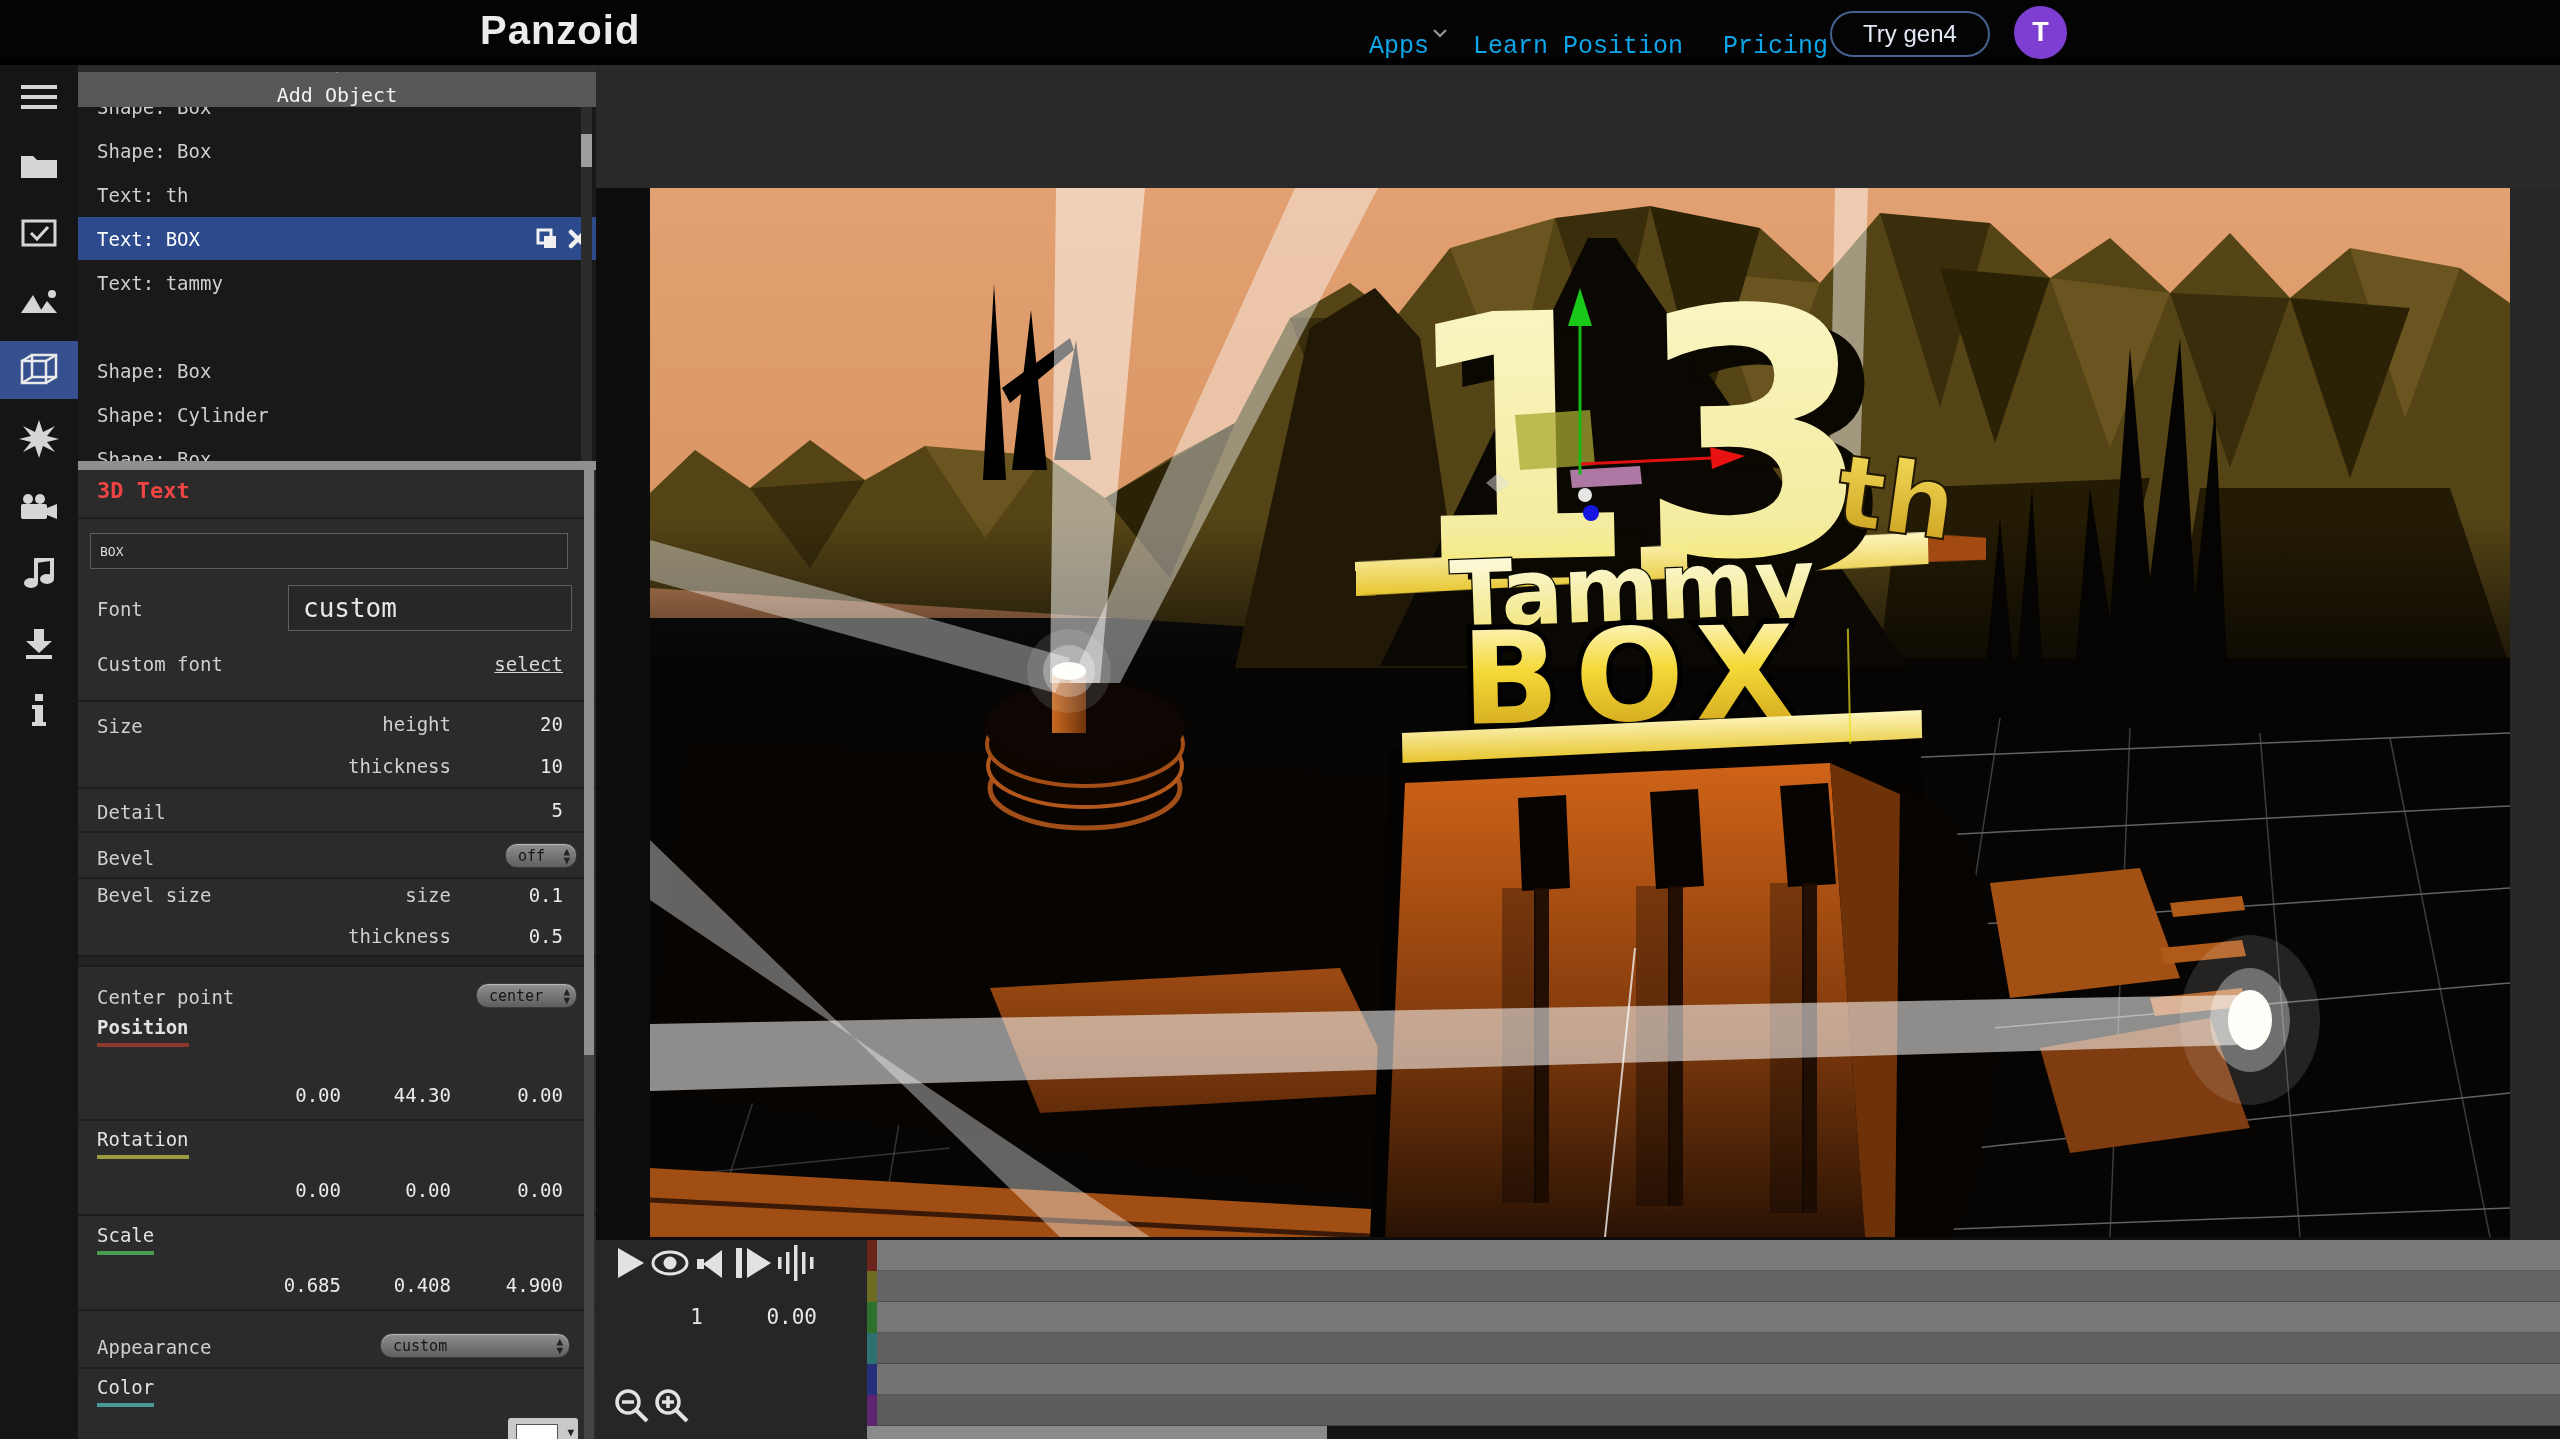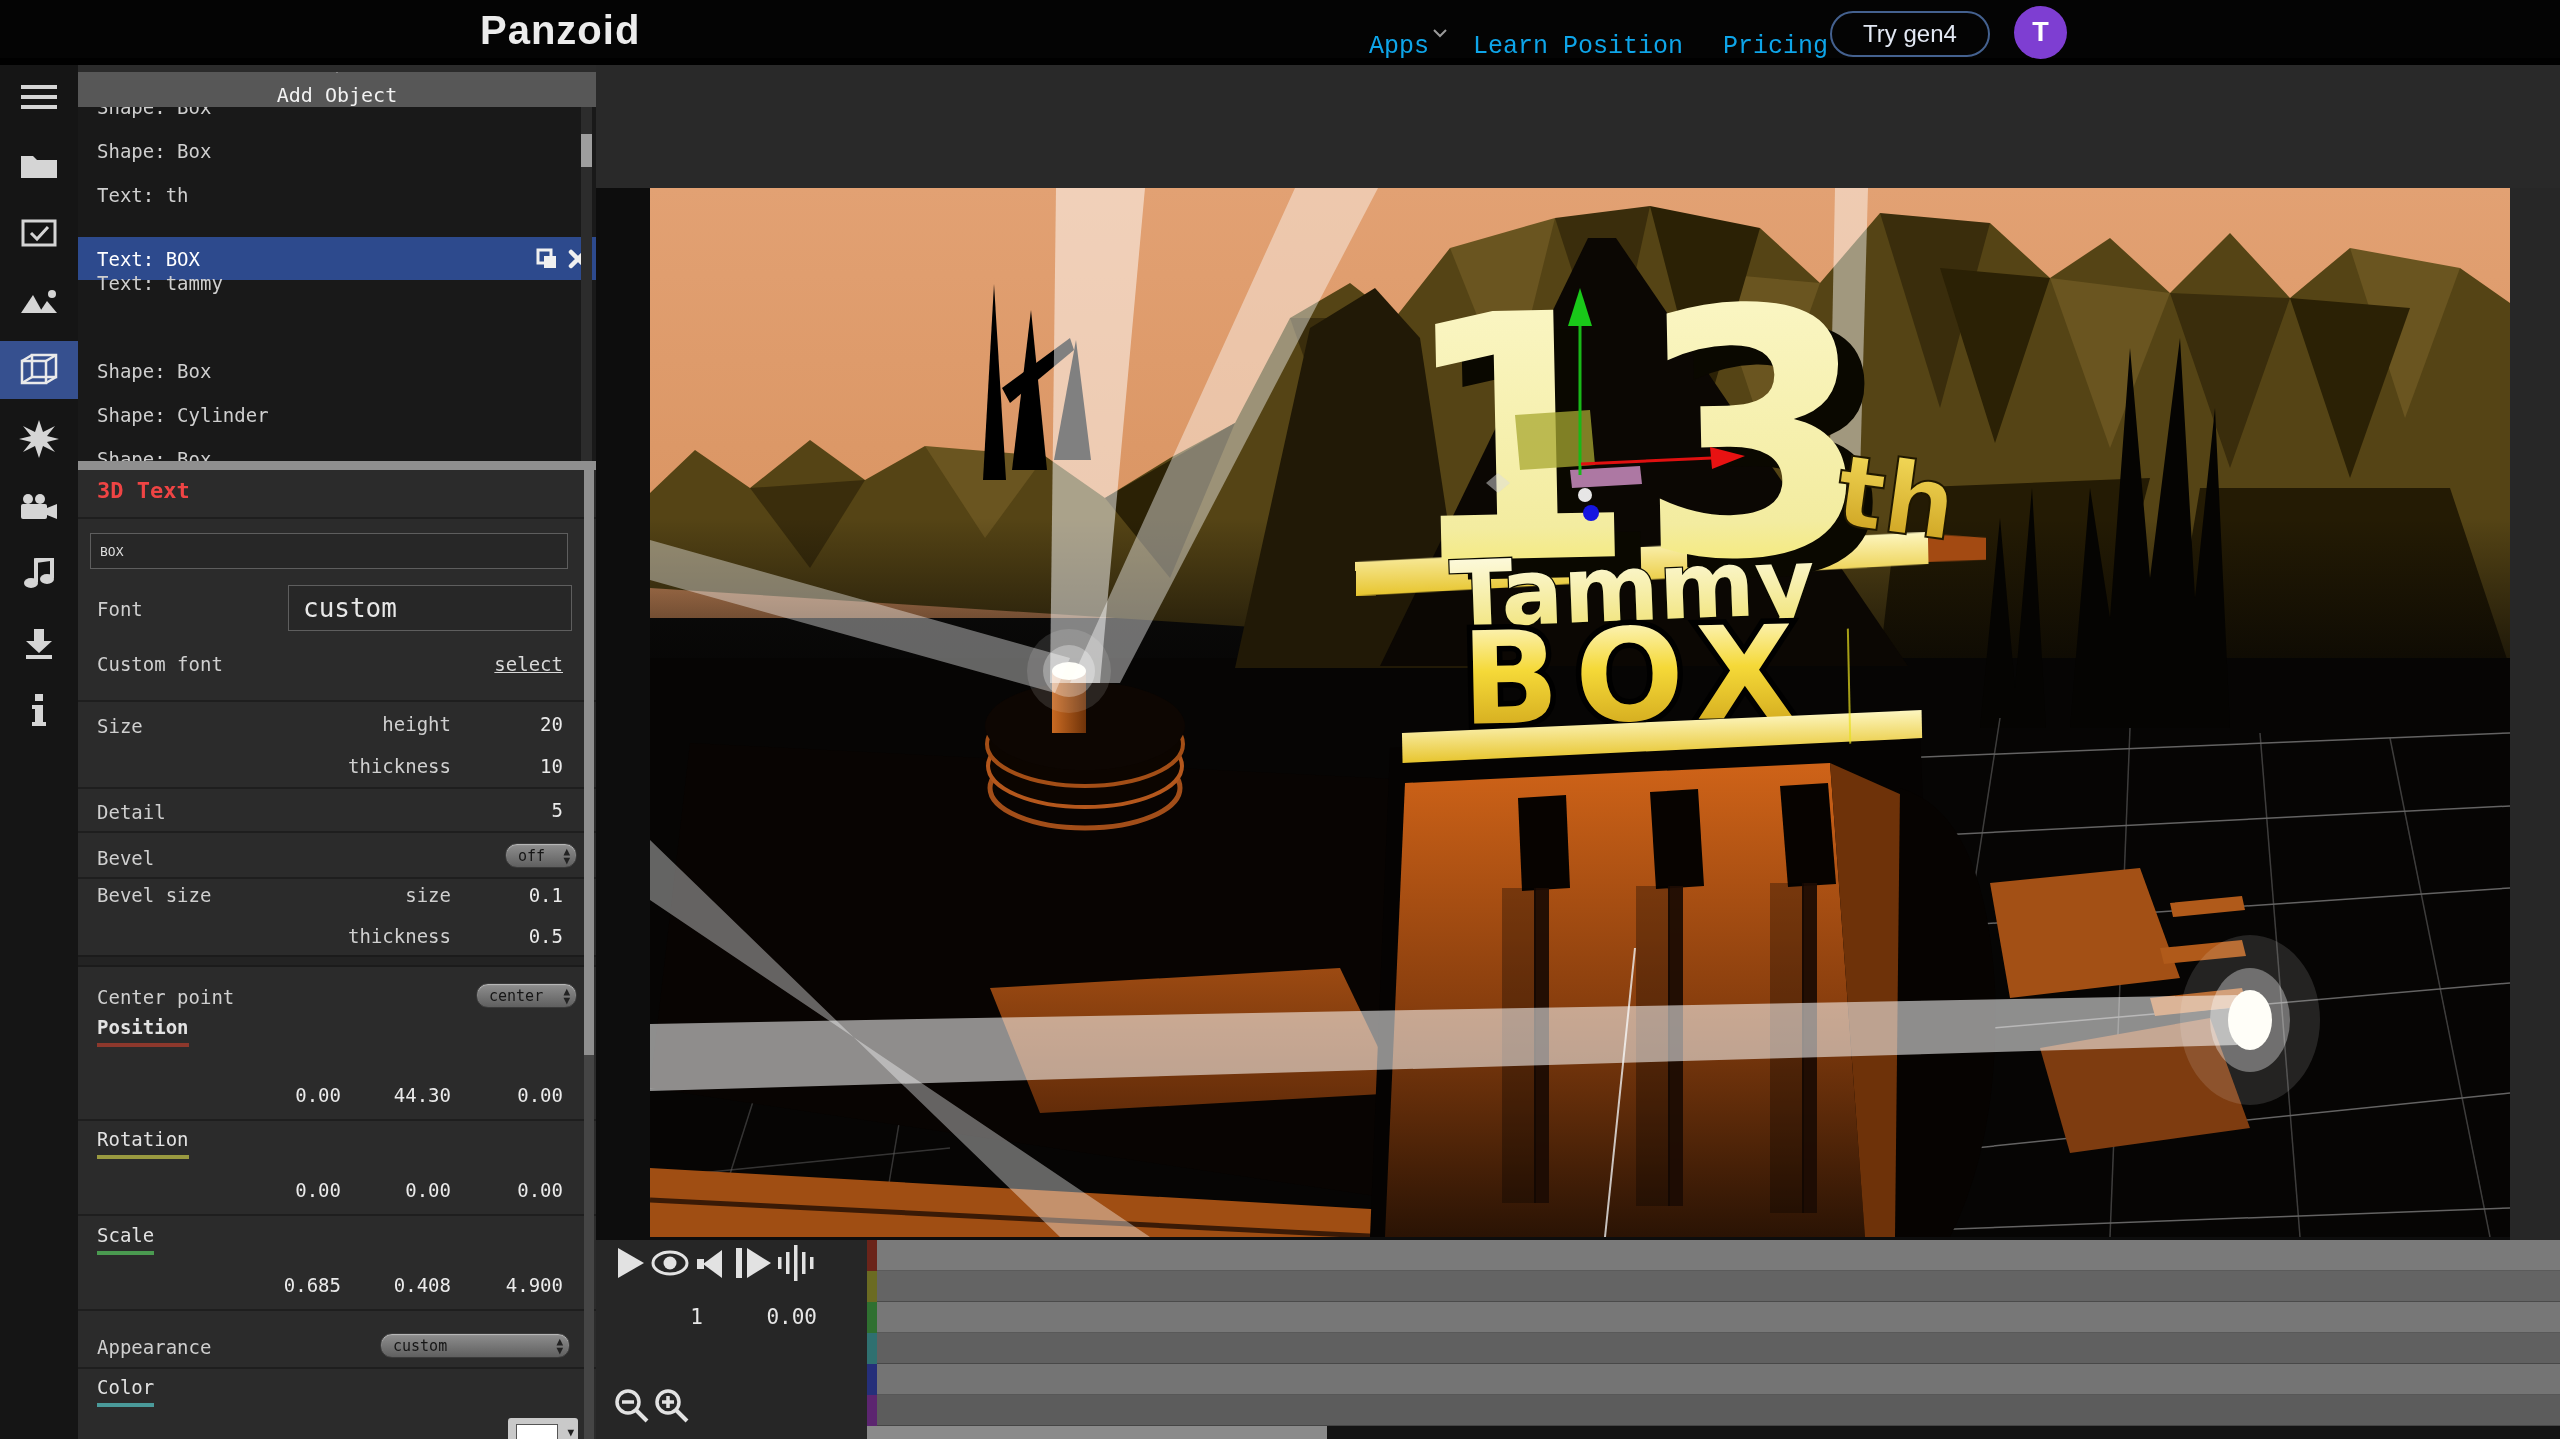--- a/index.html
+++ b/index.html
@@ -194,21 +194,21 @@
       <rect x="6" y="0" width="6" height="18" fill="#f2f2f2"></rect>
         <rect x="0" y="6" width="18" height="6" fill="#f2f2f2"></rect>
     </svg>
     <span>Add Object</span>
   </div>
 
   <div class="objlist">
     <div class="objrow" style="top:-22px;">Shape: Box</div>
     <div class="objrow" style="top:22px;">Shape: Box</div>
     <div class="objrow" style="top:66px;">Text: th</div>
-    <div class="objrow sel" style="top:110px;margin-top:20px;">
+    <div class="objrow sel" style="top:110px;">
       <span>Text: BOX</span>
       <span class="objicons">
         <svg width="22" height="22" viewBox="0 0 22 22">
           <rect x="2" y="2" width="13" height="13" fill="none" stroke="#f0f0f0" stroke-width="3"></rect>
           <rect x="8" y="8" width="12" height="12" fill="#f0f0f0"></rect>
         </svg>
         <svg width="20" height="20" viewBox="0 0 20 20">
           <path d="M3,3 L17,17 M17,3 L3,17" stroke="#f0f0f0" stroke-width="4.5" stroke-linecap="round"></path>
         </svg>
       </span>

